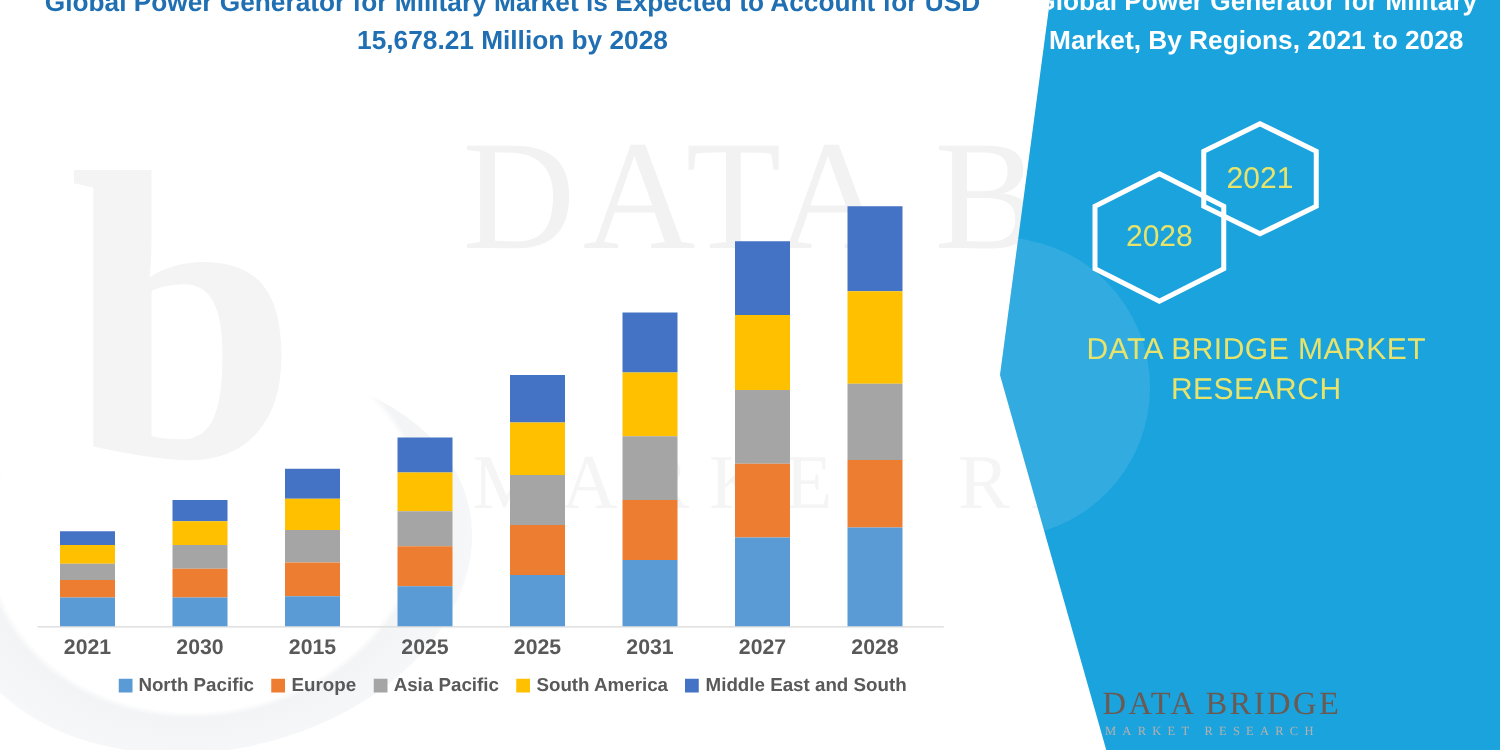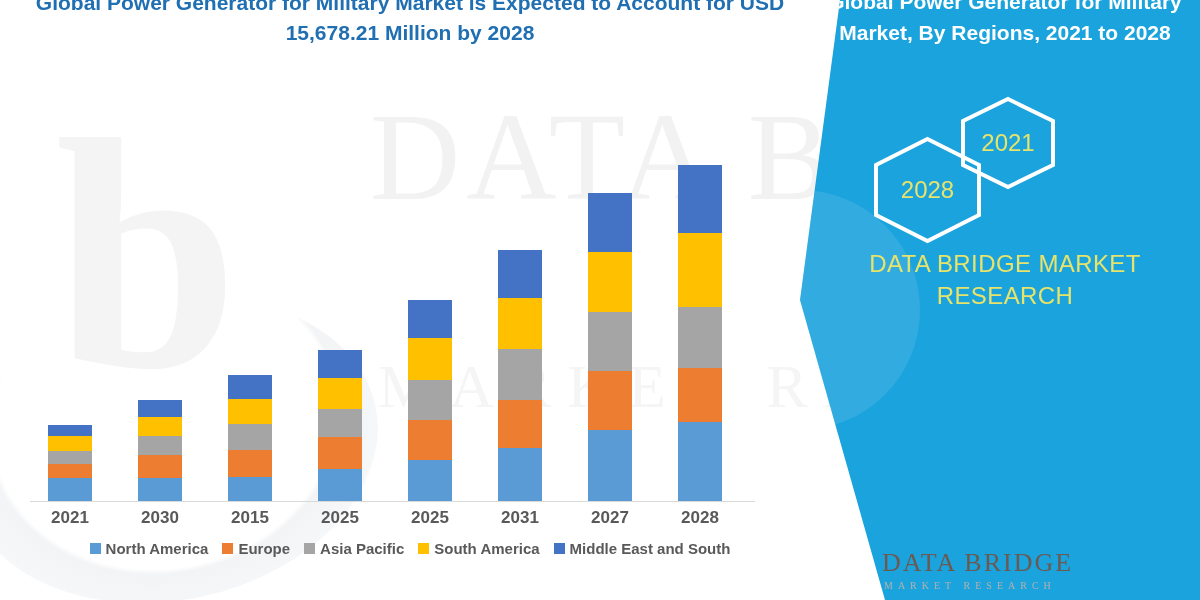--- a/index.html
+++ b/index.html
@@ -94,21 +94,21 @@
   .hex{
     position:absolute; display:flex; align-items:center; justify-content:center;
   }
   .hex svg{ position:absolute; left:0; top:0; }
   .hex span{
     position:relative; color:#e8e36a; font-size:24px; font-weight:400;
   }
   #hex-2028{ left:40px; top:40px; width:115px; height:110px; }
   #hex-2021{ left:128px; top:0px;  width:100px; height:96px; }
   #brand-name{
-    position:absolute; left:20px; top:248px; width:370px; text-align:center;
+    position:absolute; left:20px; top:264px; width:370px; text-align:center;
     color:#e8e36a; font-size:24px; line-height:32px; letter-spacing:.4px;
   }
   #brand-logo{
     position:absolute; left:22px; bottom:0px; width:360px; height:62px;
   }
   #logo-mark{ position:absolute; left:0; top:8px; }
   #logo-text{
     position:absolute; left:60px; top:10px;
     color:#6a5a52; font-size:26px; letter-spacing:2px;
     font-family:"Liberation Serif", serif;
@@ -230,21 +230,21 @@
       <div class="xtick" style="left: 175px;">2015</div>
       <div class="xtick" style="left: 265px;">2025</div>
       <div class="xtick" style="left: 355px;">2025</div>
       <div class="xtick" style="left: 445px;">2031</div>
       <div class="xtick" style="left: 535px;">2027</div>
       <div class="xtick" style="left: 625px;">2028</div>
     </div>
   <div id="legend">
       <div class="leg-item">
         <span class="leg-swatch" style="background: rgb(91, 155, 213);"></span>
-        <span class="leg-label">North America</span>
+        <span class="leg-label">North Pacific</span>
       </div>
       <div class="leg-item">
         <span class="leg-swatch" style="background: rgb(237, 125, 49);"></span>
         <span class="leg-label">Europe</span>
       </div>
       <div class="leg-item">
         <span class="leg-swatch" style="background: rgb(165, 165, 165);"></span>
         <span class="leg-label">Asia Pacific</span>
       </div>
       <div class="leg-item">

